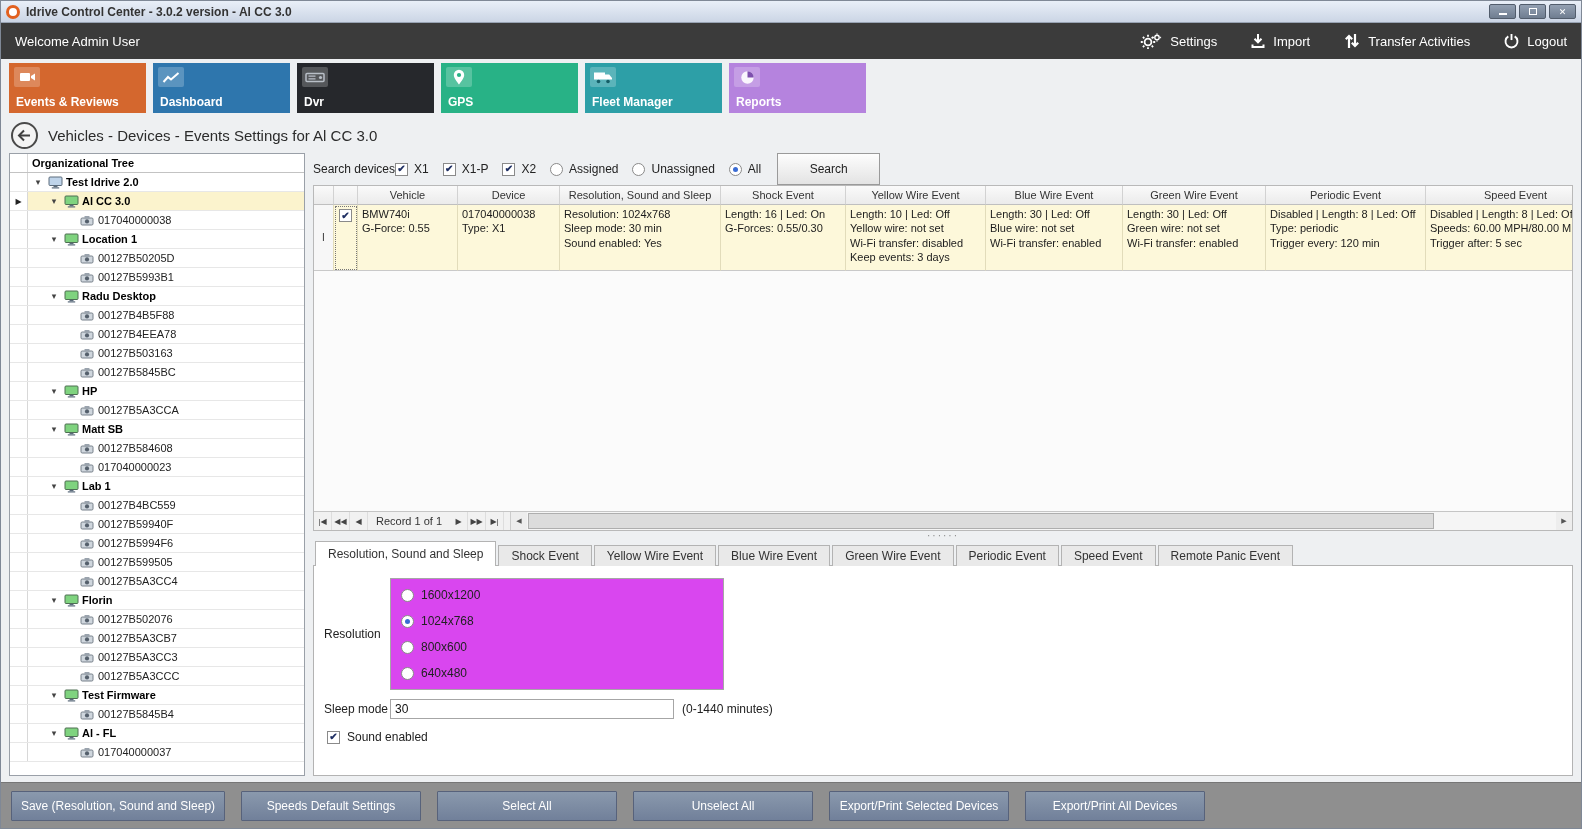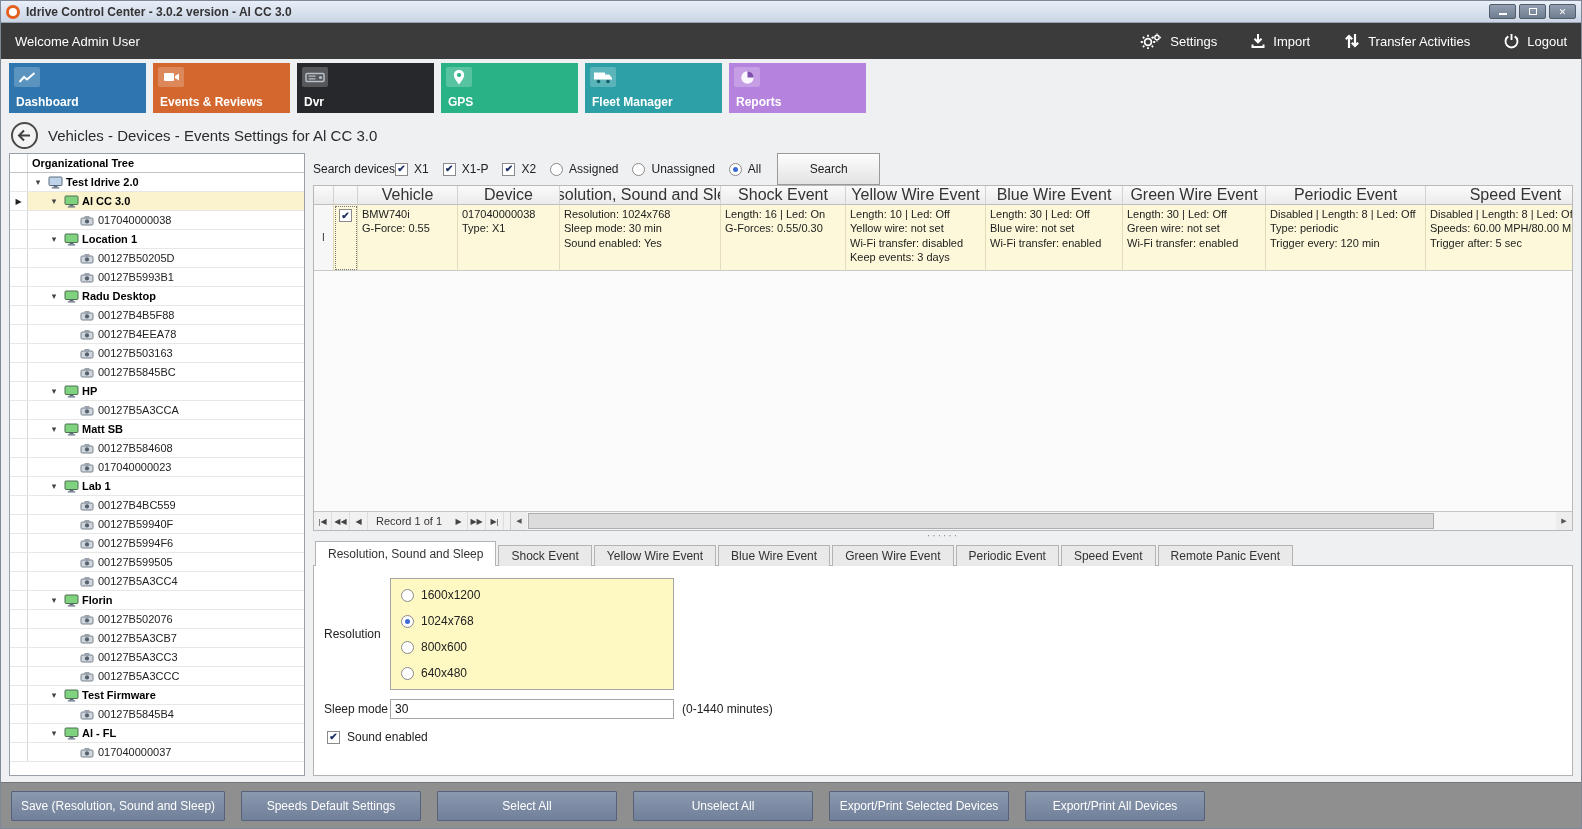--- a/index.html
+++ b/index.html
@@ -57,21 +57,21 @@
 .cb{width:13px;height:13px;border:1px solid #8a8a8a;background:#fff;display:inline-flex;align-items:center;justify-content:center;cursor:pointer;flex:0 0 13px}
 .cb.on::after{content:"✔";font-size:10px;color:#1f2f63;font-weight:bold;line-height:1}
 .rb{width:13px;height:13px;border:1px solid #8a8a8a;border-radius:50%;background:#fff;position:relative;cursor:pointer;flex:0 0 13px;display:inline-block}
 .rb.on::after{content:"";position:absolute;inset:3px;border-radius:50%;background:#3a6cd4}
 .lbl{margin-right:8px;white-space:nowrap}
 .search-btn{width:103px;height:32px;margin-left:8px;background:linear-gradient(#fdfdfd,#e3e3e3);border:1px solid #9a9a9a;font-size:12px;color:#222;display:flex;align-items:center;justify-content:center;cursor:pointer}
 
 
 .grid-wrap{flex:0 0 346px;border:1px solid #b9b9b9;background:#fbfbfb;display:flex;flex-direction:column;overflow:hidden}
 .g-hdr{display:flex;flex:0 0 19px;overflow:hidden}
-.g-hc{background:linear-gradient(#fafafa,#ebebeb);border-right:1px solid #d2d2d2;border-bottom:1px solid #bfbfbf;font-size:16px;color:#333;display:flex;align-items:center;justify-content:center;white-space:nowrap;overflow:hidden;cursor:pointer}
+.g-hc{background:linear-gradient(#fafafa,#ebebeb);border-right:1px solid #d2d2d2;border-bottom:1px solid #bfbfbf;font-size:11px;color:#333;display:flex;align-items:center;justify-content:center;white-space:nowrap;overflow:hidden;cursor:pointer}
 .g-row{display:flex;flex:0 0 66px;overflow:hidden}
 .g-c{background:#fdf8da;border-right:1px solid #e2dcba;border-bottom:1px solid #c9c9c9;font-size:11px;color:#1c1c1c;padding:2px 4px;line-height:1.3;white-space:pre-line;overflow:hidden}
 .g-ind{display:flex;align-items:center;justify-content:center;font-size:10px;color:#333;background:#f7f7f7 !important}
 .g-chk{display:flex;align-items:flex-start;justify-content:center;padding-top:4px;outline:1px dotted #777;outline-offset:-2px}
 .g-fill{flex:1;background:#fbfbfb}
 .g-nav{flex:0 0 19px;border-top:1px solid #c5c5c5;background:#f1f1f1;display:flex;align-items:center;overflow:hidden}
 .nav-btn{min-width:18px;height:18px;display:flex;align-items:center;justify-content:center;font-size:8px;color:#444;border-right:1px solid #ddd;cursor:pointer;padding:0 2px;white-space:nowrap}
 .nav-txt{font-size:11px;color:#333;padding:0 8px;white-space:nowrap}
 .h-scroll{flex:1;display:flex;align-items:center;height:18px;margin-left:6px;border-left:1px solid #ccc;min-width:0}
 .h-arrow{flex:0 0 16px;height:18px;display:flex;align-items:center;justify-content:center;font-size:7px;color:#555;background:#ededed;cursor:pointer}
@@ -85,21 +85,21 @@
 
 .tabs{flex:0 0 25px;display:flex;align-items:flex-end;padding-left:2px;position:relative}
 .tabs::after{content:"";position:absolute;left:0;right:0;bottom:0;border-bottom:1px solid #b3b3b3}
 .tab{height:21px;padding:0 12px;display:flex;align-items:center;background:#e9e9e9;border:1px solid #b3b3b3;border-bottom:none;margin-right:2px;font-size:12px;color:#333;cursor:pointer;position:relative;z-index:1;white-space:nowrap}
 .tab.active{height:25px;background:#fff;z-index:2}
 .tab-panel{flex:1;background:#fff;border:1px solid #b3b3b3;border-top:none;padding:12px 0 0 10px;overflow:hidden}
 
 
 .form-row{display:flex;margin-bottom:9px}
 .f-lbl{flex:0 0 66px;font-size:12px;color:#222;display:flex;align-items:center}
-.res-box{width:284px;height:112px;border:1px solid #a6a6a6;background:#fef9c3;padding:9px 10px;display:flex;flex-direction:column;justify-content:space-between}
+.res-box{width:334px;height:112px;border:1px solid #a6a6a6;background:#d946ef;padding:9px 10px;display:flex;flex-direction:column;justify-content:space-between}
 .opt{display:flex;align-items:center;gap:7px;font-size:12px;color:#222;cursor:pointer}
 .sleep-input{width:284px;height:20px;border:1px solid #a6a6a6;font-size:12px;padding:0 4px;font-family:"Liberation Sans",sans-serif;color:#111}
 .note{font-size:12px;color:#222;margin-left:8px;display:flex;align-items:center}
 .sound-row{display:flex;align-items:center;gap:7px;margin:11px 0 0 3px;font-size:12px;color:#222}
 
 
 .footer{flex:0 0 46px;background:#8f8f8f;border-top:1px solid #767676;display:flex;align-items:center;gap:16px;padding:0 10px}
 .f-btn{height:30px;flex:0 0 180px;background:linear-gradient(#8a99ad,#71809a);border:1px solid #57627b;border-radius:1px;color:#fff;font-size:12px;display:flex;align-items:center;justify-content:center;cursor:pointer;white-space:nowrap;padding:0 8px}
 .f-btn:first-child{flex-basis:214px}
 </style>
@@ -175,36 +175,36 @@
                 <path d="M4.6 3.6a6.4 6.4 0 1 0 6.8 0"></path>
               </g>
             </svg>
           </span>
   <span>Logout</span>
 </div>
       </div>
   </div>
 
   <div class="tiles" id="nav-tiles">
-      <div class="tile" style="background:#2e76ad">
-  <span class="tile-icon">
-          <svg width="18" height="13" viewBox="0 0 18 13">
-            <path d="M1.5 11l4.5-5 3 2.5L16.5 2" fill="none" stroke="#fff" stroke-width="2"></path>
-          </svg>
-        </span>
-  <span class="tile-label">Dashboard</span>
-</div>
       <div class="tile" style="background:#d4672e">
   <span class="tile-icon">
           <svg width="17" height="12" viewBox="0 0 17 12">
             <rect x="1" y="2" width="10" height="8" rx="1" fill="#fff"></rect>
             <path d="M12 5l4-2.4v6.8L12 7z" fill="#fff"></path>
           </svg>
         </span>
   <span class="tile-label">Events &amp; Reviews</span>
+</div>
+      <div class="tile" style="background:#2e76ad">
+  <span class="tile-icon">
+          <svg width="18" height="13" viewBox="0 0 18 13">
+            <path d="M1.5 11l4.5-5 3 2.5L16.5 2" fill="none" stroke="#fff" stroke-width="2"></path>
+          </svg>
+        </span>
+  <span class="tile-label">Dashboard</span>
 </div>
       <div class="tile" style="background:#26282c">
   <span class="tile-icon">
           <svg width="20" height="11" viewBox="0 0 20 11">
             <rect x="1" y="1.5" width="18" height="8" rx="1" fill="none" stroke="#b9bfc7" stroke-width="1.5"></rect>
             <circle cx="15.5" cy="5.5" r="1.6" fill="#b9bfc7"></circle>
             <path d="M3.5 4.2h7M3.5 6.8h7" stroke="#b9bfc7" stroke-width="1.2" fill="none"></path>
           </svg>
         </span>
   <span class="tile-label">Dvr</span>

